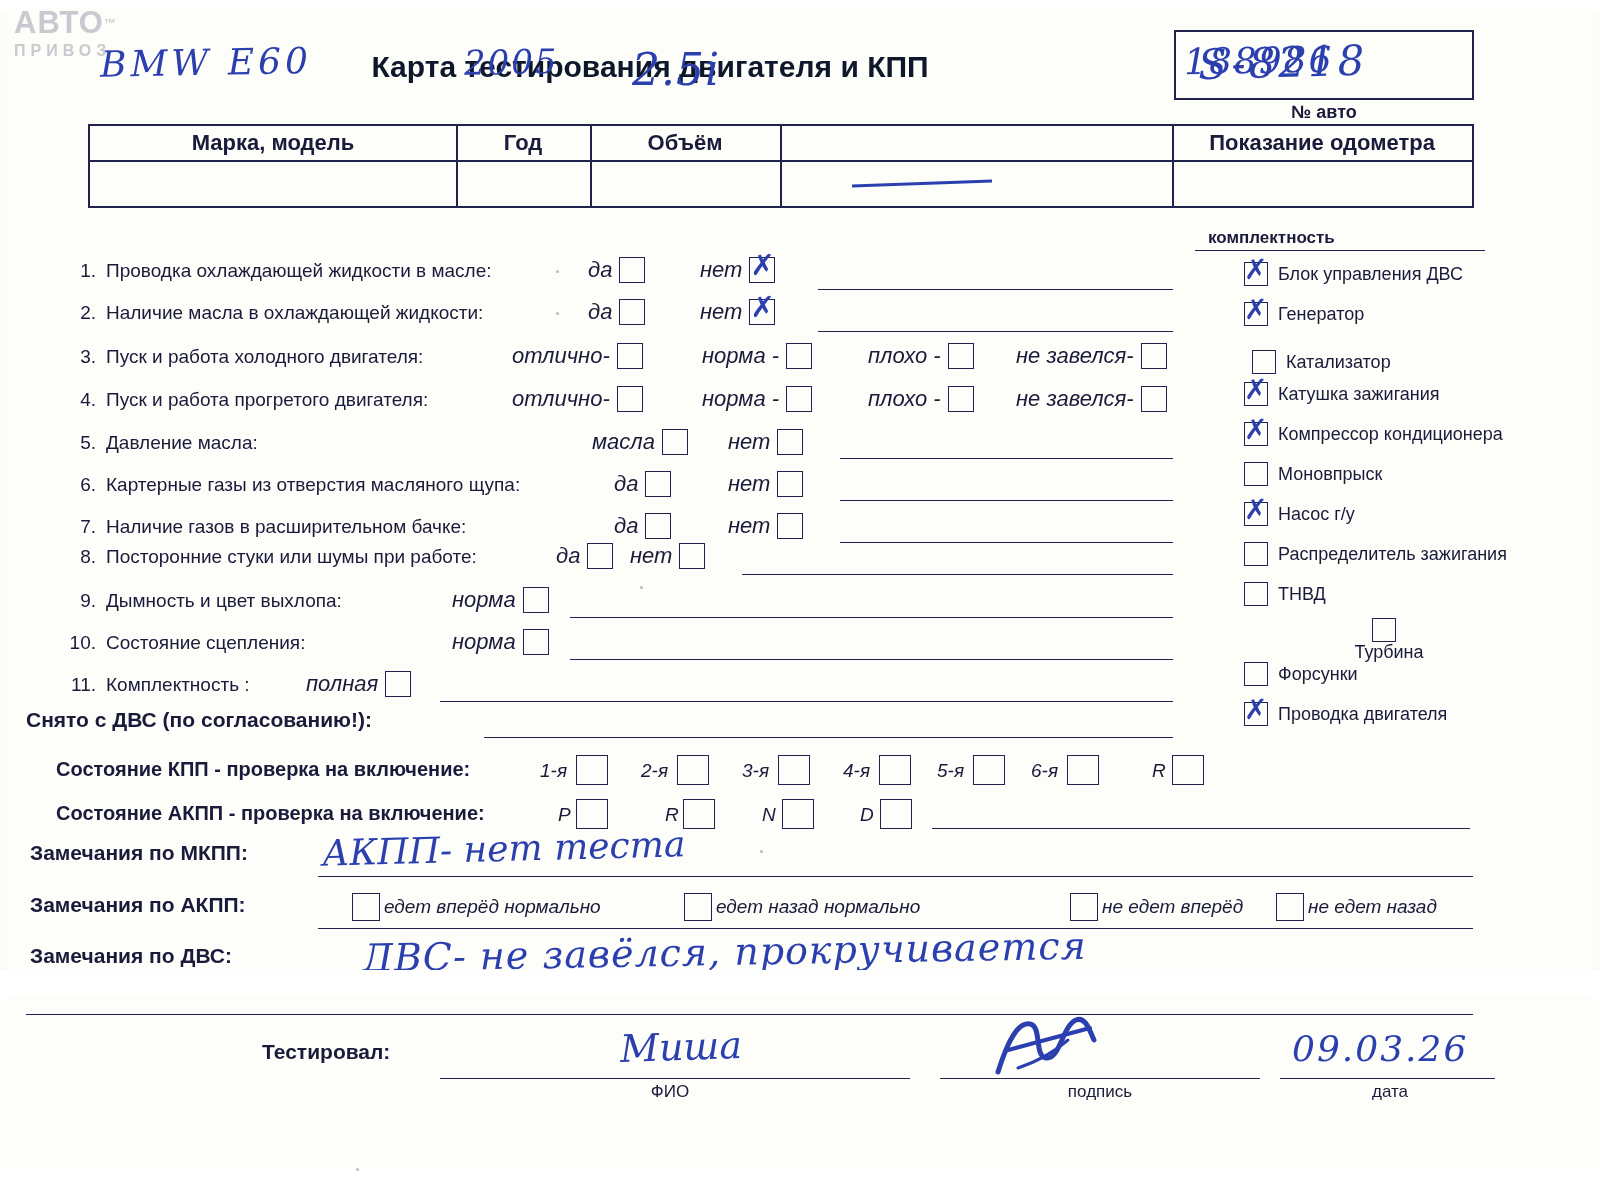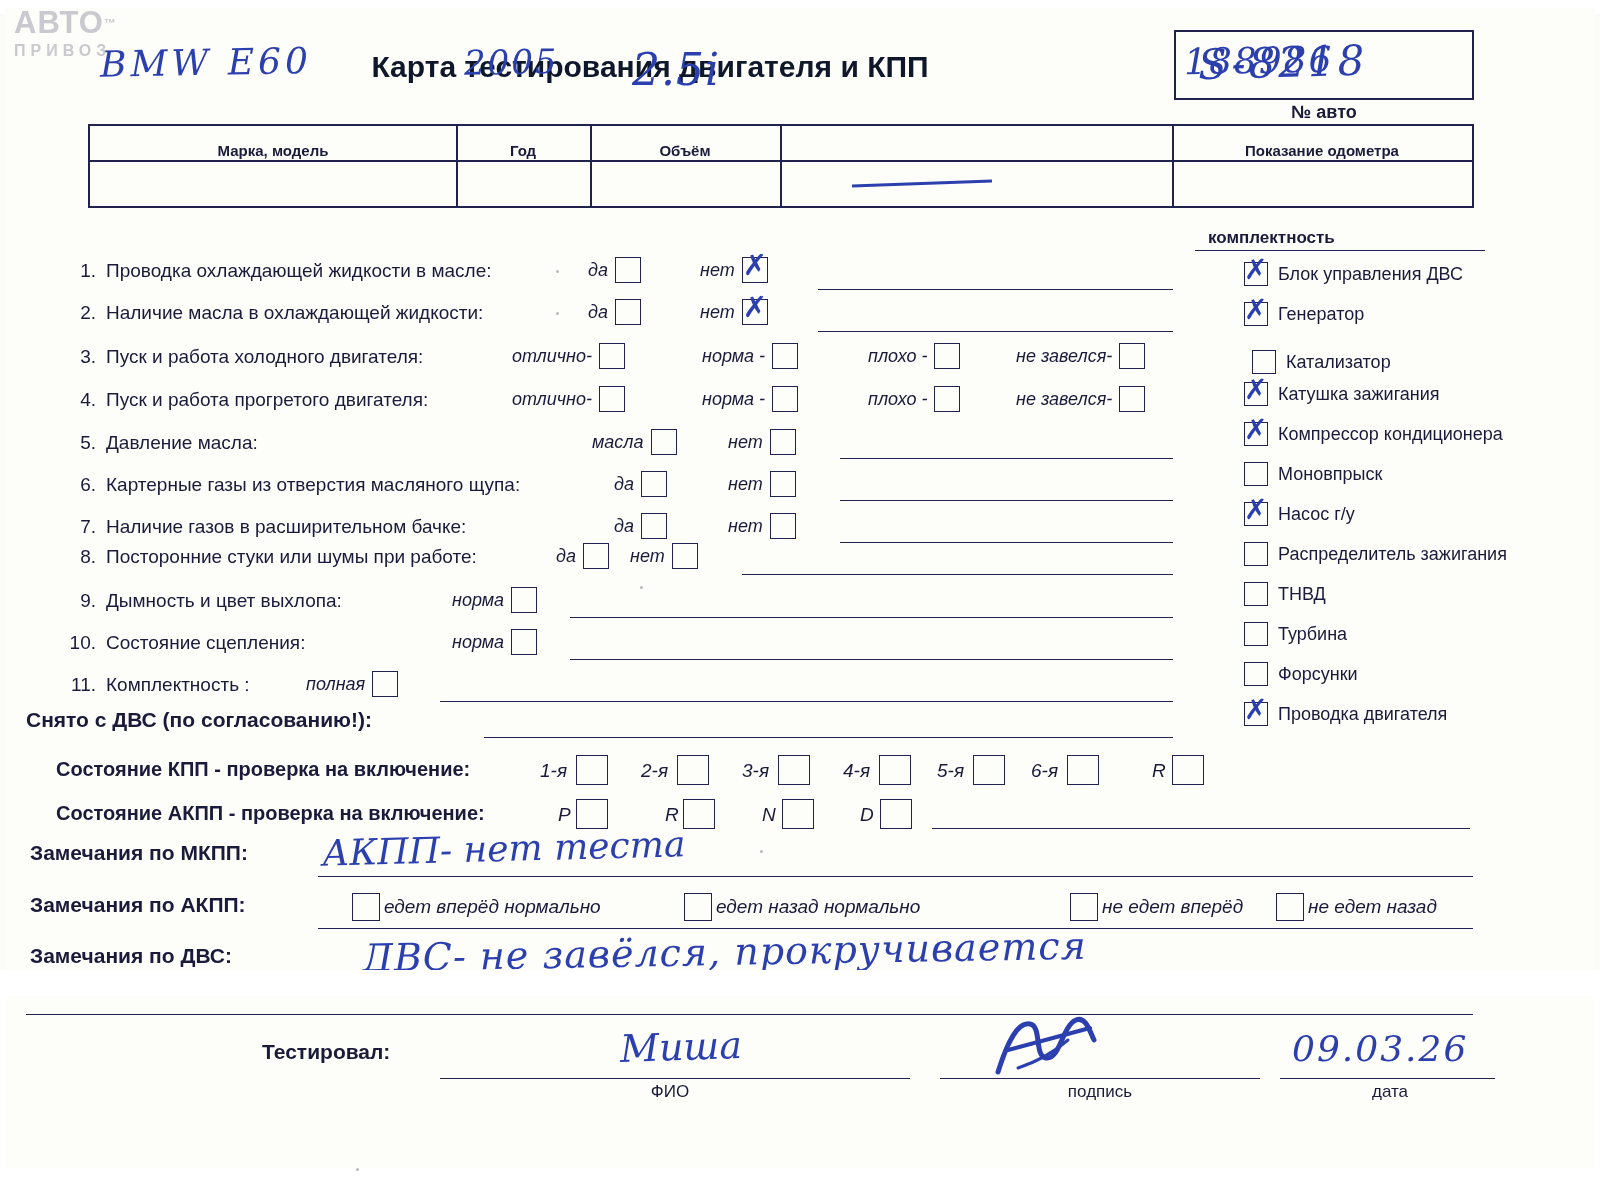--- a/index.html
+++ b/index.html
@@ -114,24 +114,24 @@
     border: 2px solid #22224e;
     box-sizing: border-box;
   }
   .hdr-table .row-split {
     position: absolute;
     left: 0; right: 0; top: 34px;
     border-top: 2px solid #22224e;
   }
   .hdr-cell {
     position: absolute;
-    top: 8px; height: 34px;
+    top: 0; height: 34px;
     line-height: 34px;
     text-align: center;
-    font-size: 15px;
+    font-size: 22px;
     font-weight: bold;
     box-sizing: border-box;
   }
   .vline {
     position: absolute;
     top: 0; bottom: 0;
     border-left: 2px solid #22224e;
   }
   .hand {
     font-family: "DejaVu Serif", serif;
@@ -226,21 +226,21 @@
     width: 34px;
     text-align: right;
     margin-right: 10px;
     font-weight: normal;
   }
   .q-text { white-space: nowrap; }
   .opt {
     position: absolute;
     display: flex;
     align-items: center;
-    font-size: 18px;
+    font-size: 22px;
     font-style: italic;
     white-space: nowrap;
   }
   .opt .obox {
     width: 26px; height: 26px;
     border: 1.5px solid #22224e;
     box-sizing: border-box;
     margin-left: 7px;
     position: relative;
   }
@@ -384,21 +384,21 @@
     <span>Насос г/у</span>
   </div>
   <div class="k-item" style="top:538px;">
     <span class="k-box"></span>
     <span>Распределитель зажигания</span>
   </div>
   <div class="k-item" style="top:578px;">
     <span class="k-box"></span>
     <span>ТНВД</span>
   </div>
-  <div class="k-item" style="top:618px;">
+  <div class="k-item" style="top:618px;flex-direction:column;">
     <span class="k-box"></span>
     <span>Турбина</span>
   </div>
   <div class="k-item" style="top:658px;">
     <span class="k-box"></span>
     <span>Форсунки</span>
   </div>
   <div class="k-item" style="top:698px;">
     <span class="k-box checked"></span>
     <span>Проводка двигателя</span>

